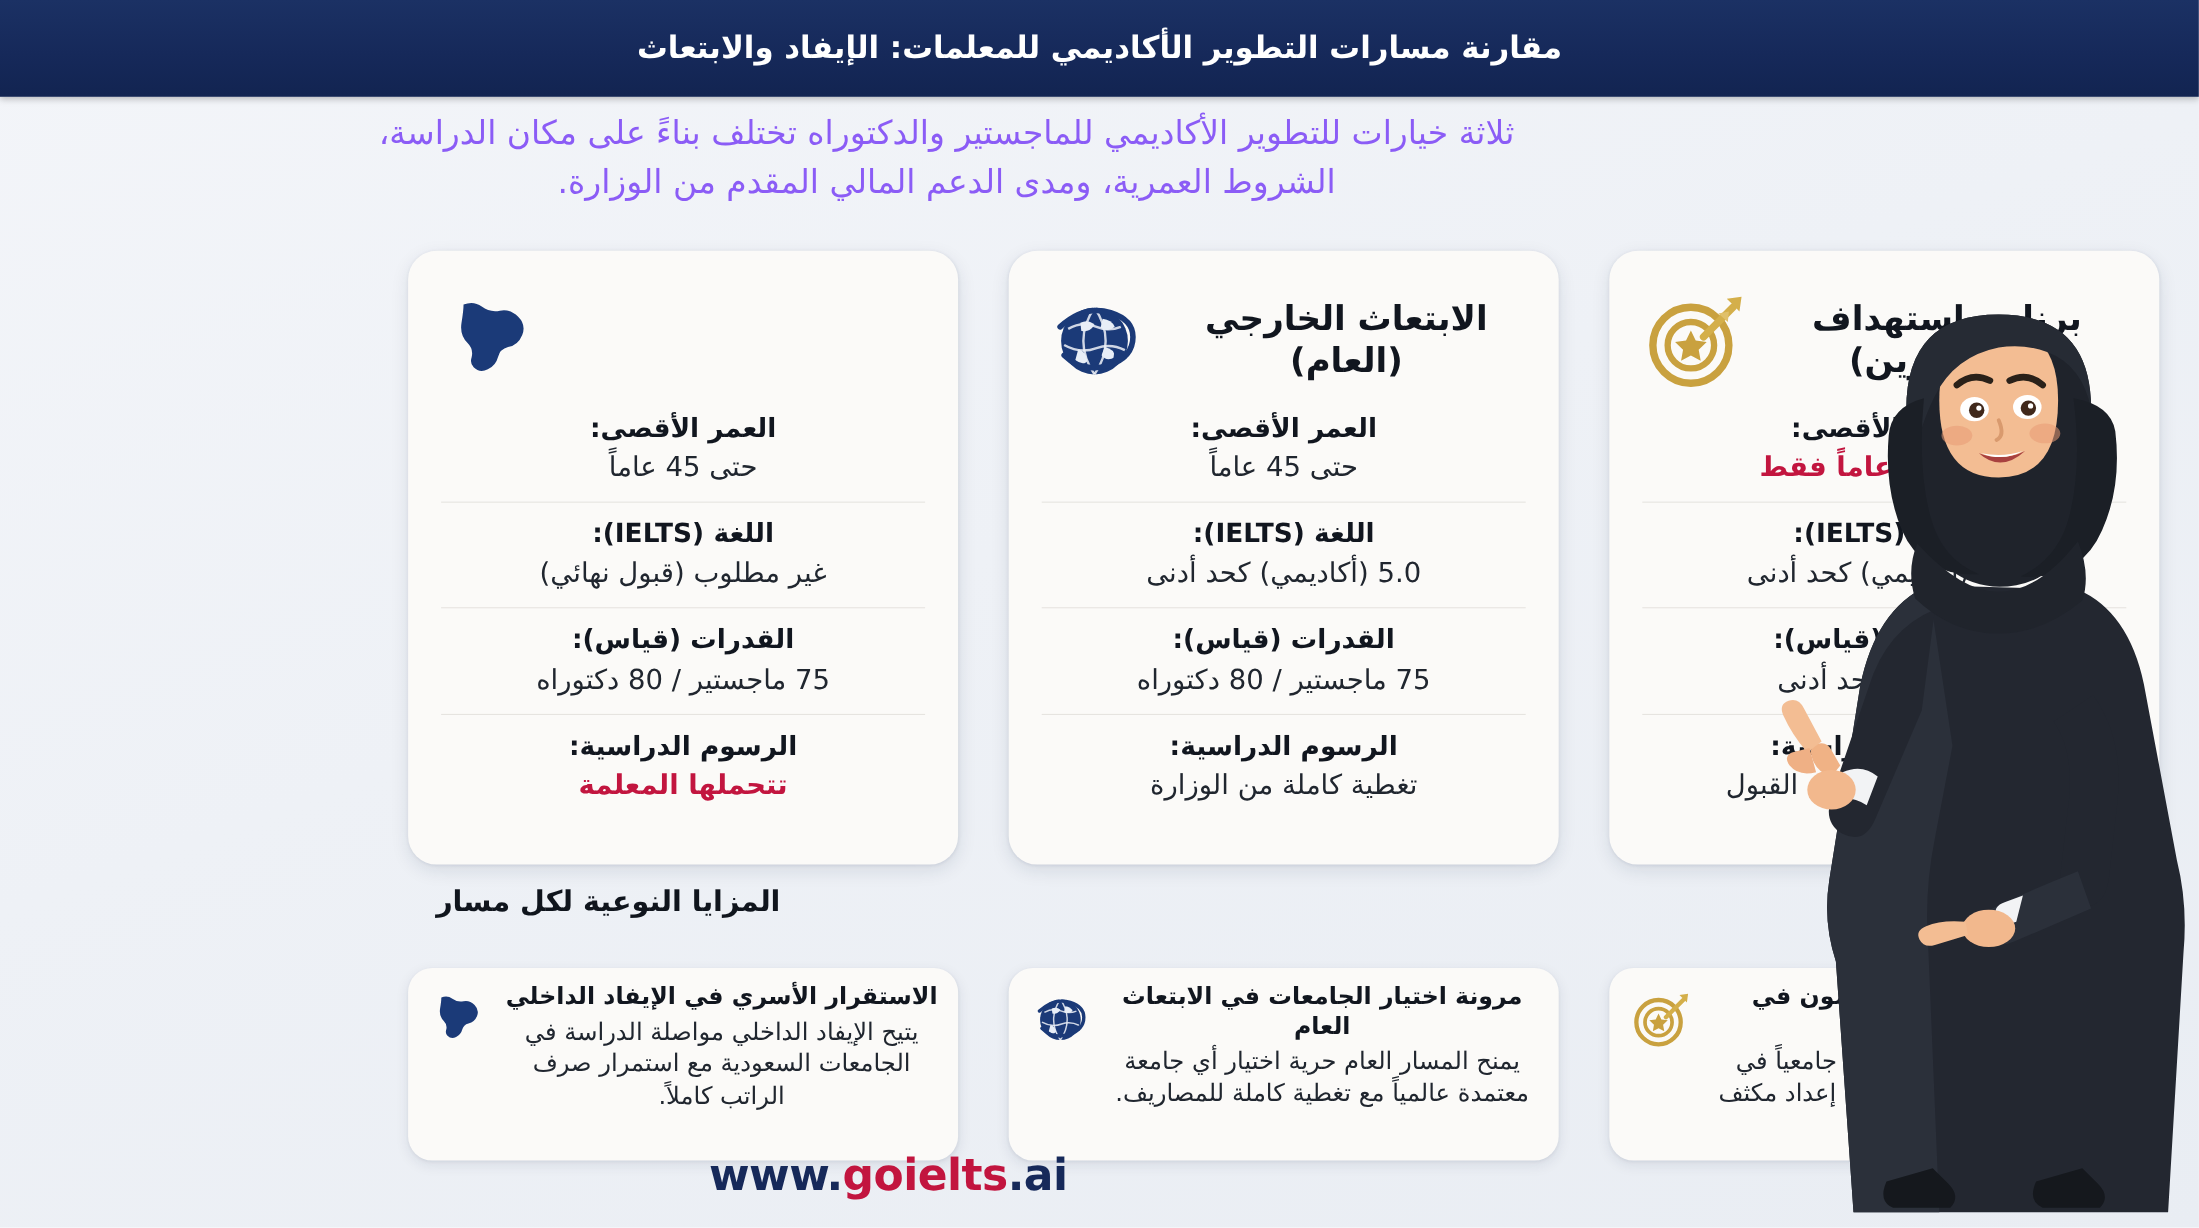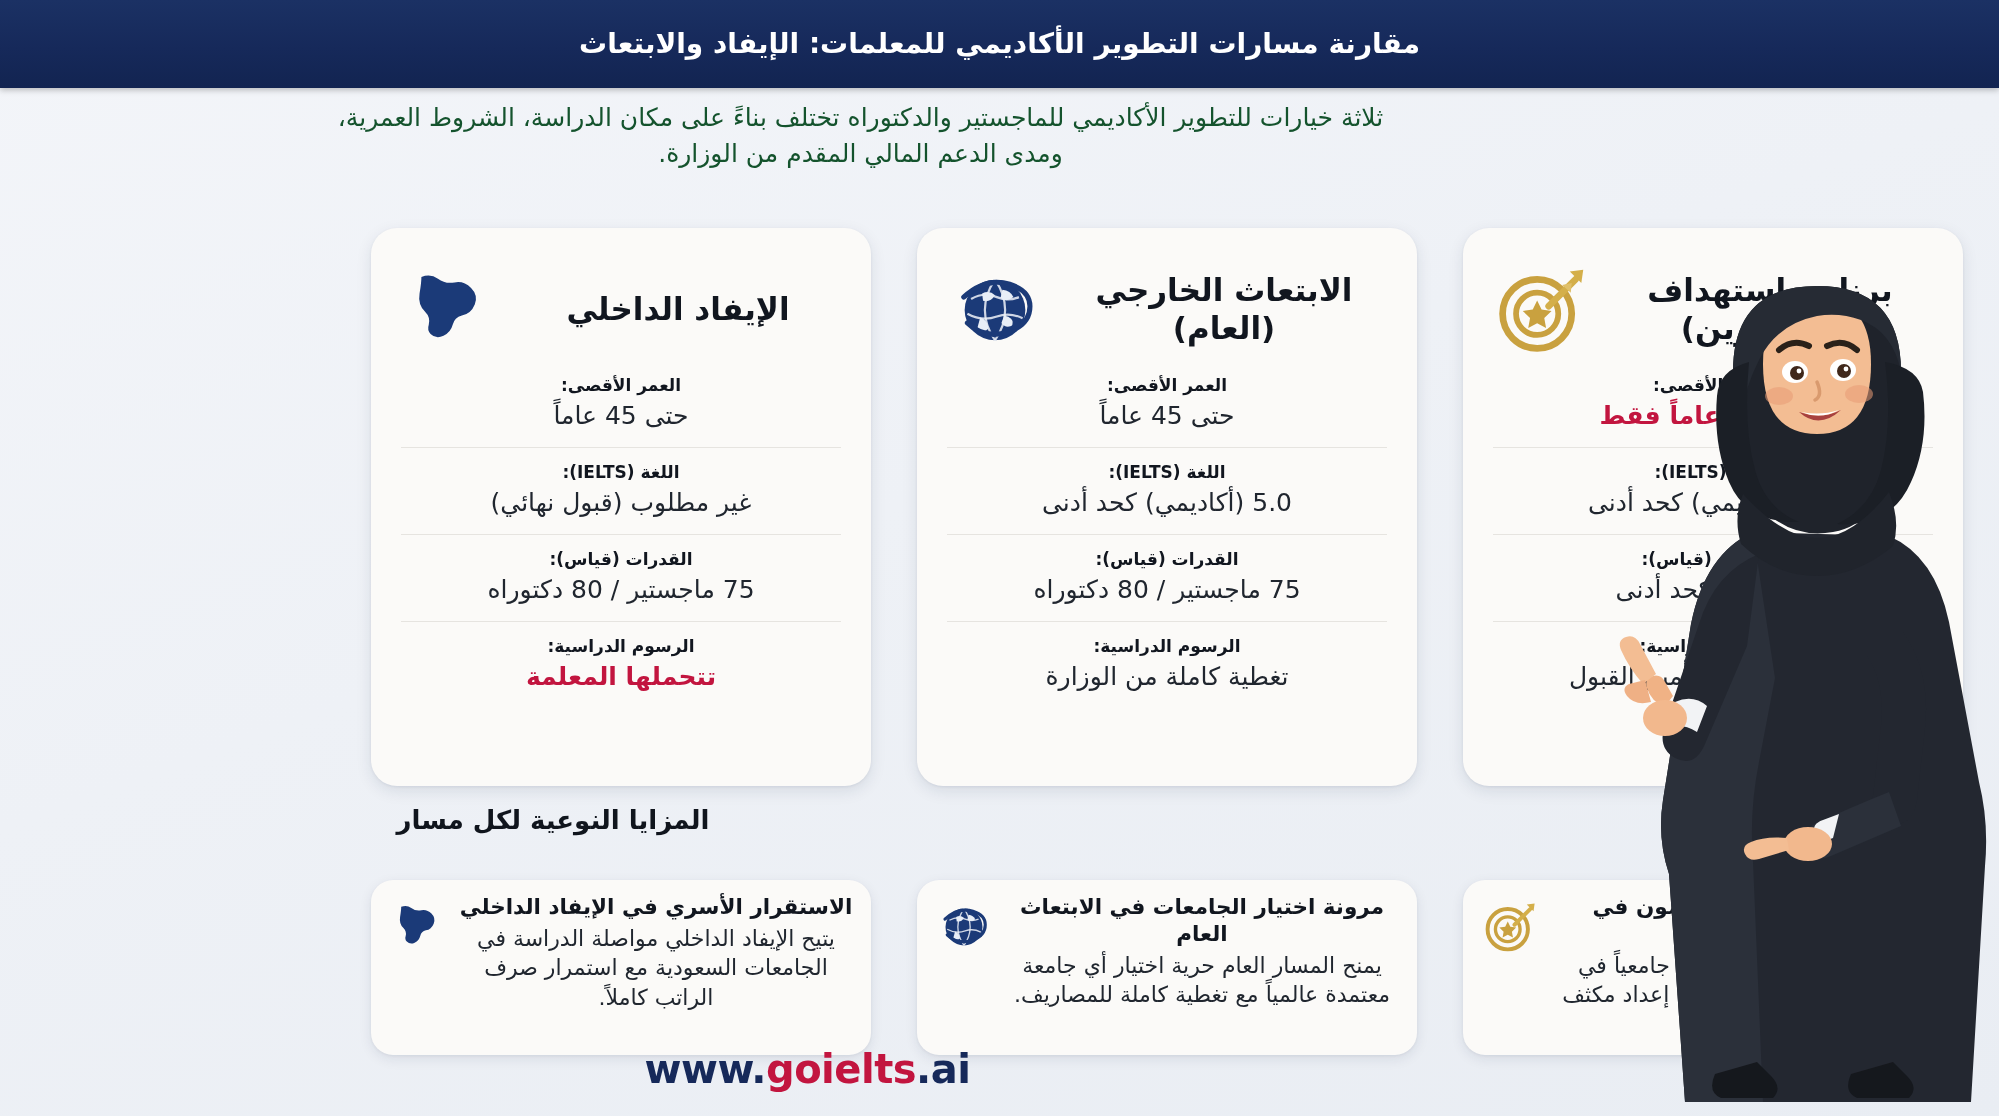--- a/index.html
+++ b/index.html
@@ -40,22 +40,22 @@
   }
 
   
   .subtitle {
     position: absolute;
     top: 100px;
     left: 0;
     width: 1711px;
     padding: 0 320px 0 330px;
     text-align: center;
-    color: #14532d;
-    font-size: 25px;
+    color: #8b5cf6;
+    font-size: 30px;
     line-height: 1.45;
     font-weight: 500;
   }
 
   
   .cards-row {
     position: absolute;
     top: 228px;
     right: 36px;
     width: 1670px;
@@ -100,21 +100,21 @@
   }
 
   .rows { display: block; }
   .row {
     text-align: center;
     padding: 13px 0 15px 0;
     border-top: 1.5px solid #e6e4e0;
   }
   .row:first-child { border-top: none; padding-top: 2px; }
   .row-label {
-    font-size: 17px;
+    font-size: 24px;
     font-weight: bold;
     color: #11161f;
     line-height: 1.3;
     margin-bottom: 3px;
   }
   .row-value {
     font-size: 25px;
     color: #20262f;
     line-height: 1.32;
   }
@@ -294,21 +294,20 @@
 
   <div class="track-card">
     <div class="card-head">
       <span class="card-icon">
         <svg viewBox="0 0 100 100" width="92" height="92" aria-hidden="true">
           <path d="M20 14 q10 -4 18 2 q8 6 18 4 q10 -2 18 6 q8 8 4 18 q-4 10 -14 12
                    q-8 2 -10 10 q-2 8 -10 12 q-8 4 -14 -2 q-4 -4 -2 -10 q2 -8 -4 -14
                    q-8 -8 -6 -20 q2 -12 2 -18z" fill="#1b3a78"></path>
         </svg>
       </span>
-      <div class="card-title">الإيفاد الداخلي</div>
     </div>
     <div class="rows">
       <div class="row">
         <div class="row-label">العمر الأقصى:</div>
         <div class="row-value">حتى 45 عاماً</div>
       </div>
       <div class="row">
         <div class="row-label">اللغة (IELTS):</div>
         <div class="row-value">غير مطلوب (قبول نهائي)</div>
       </div>

